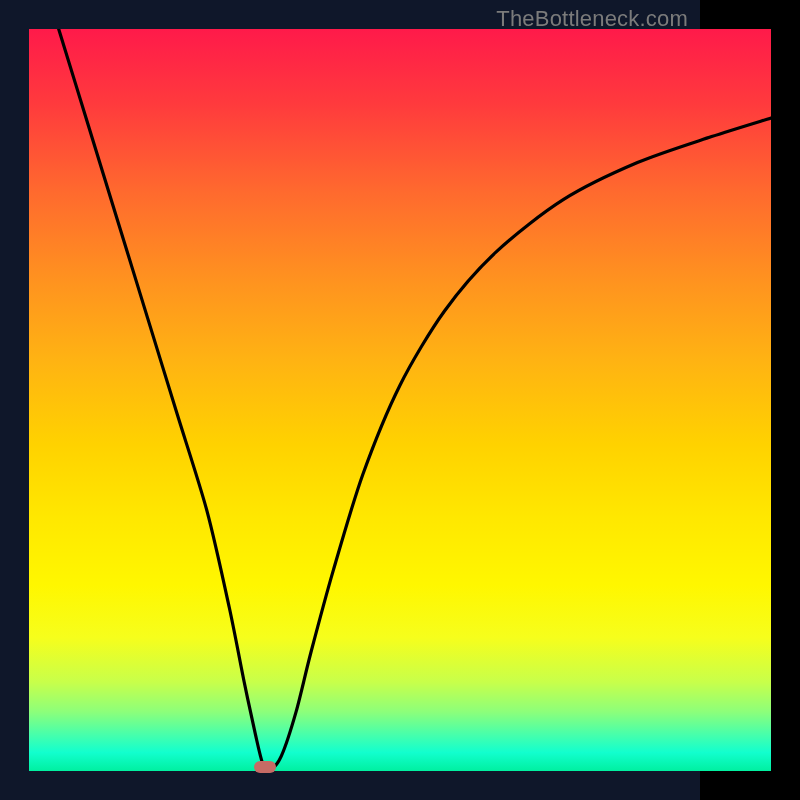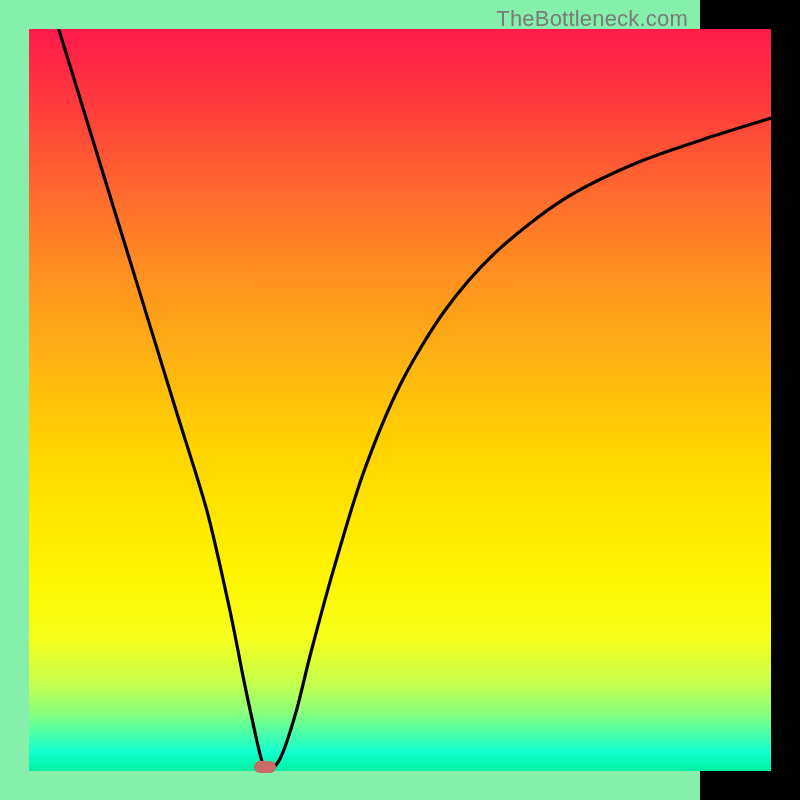--- a/index.html
+++ b/index.html
@@ -8,21 +8,21 @@
     width: 800px;
     height: 800px;
     background: #000;
     font-family: Arial, Helvetica, sans-serif;
     overflow: hidden;
   }
   .frame {
     position: relative;
     width: 700px;
     height: 800px;
-    background: #86efac;
+    background: #0f172a;
   }
   .plot-area {
     position: absolute;
     left: 29px;
     top: 29px;
     width: 742px;
     height: 742px;
     background: linear-gradient(
       to bottom,
       #ff1a4a 0%,

